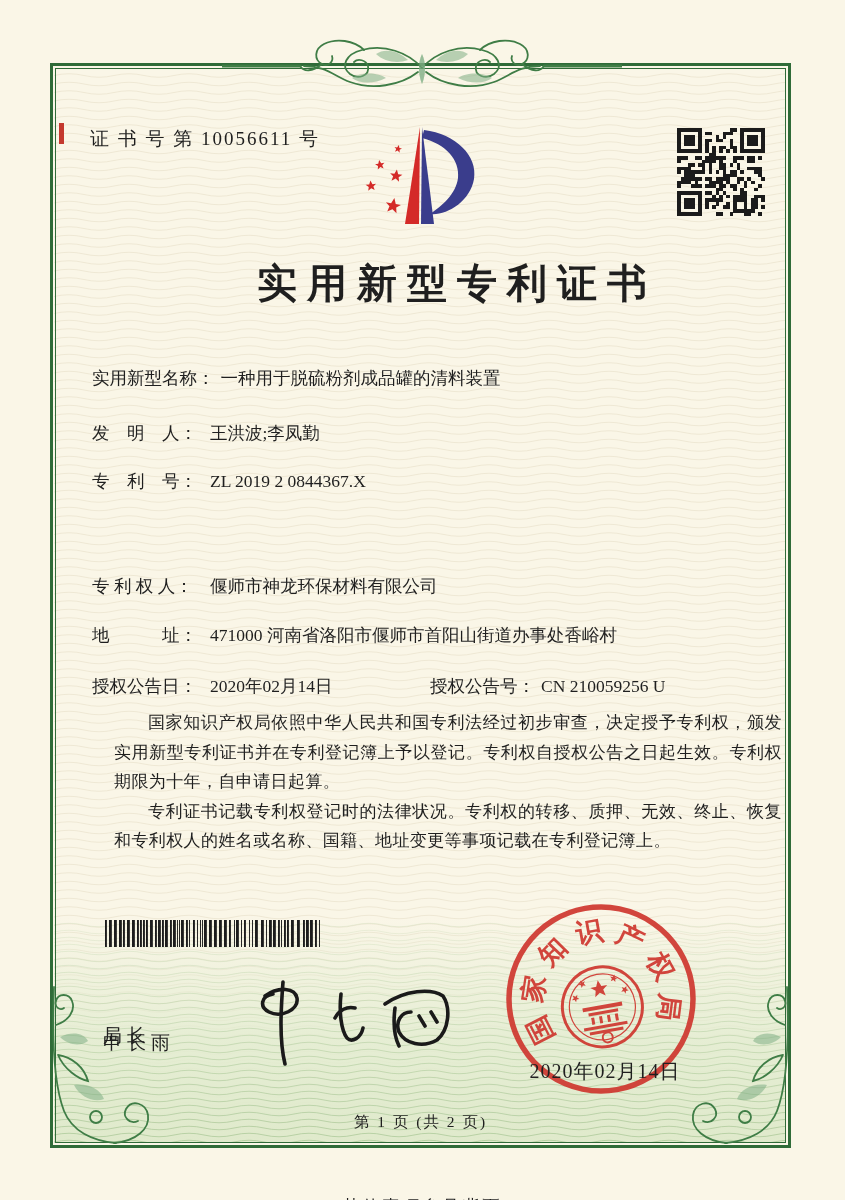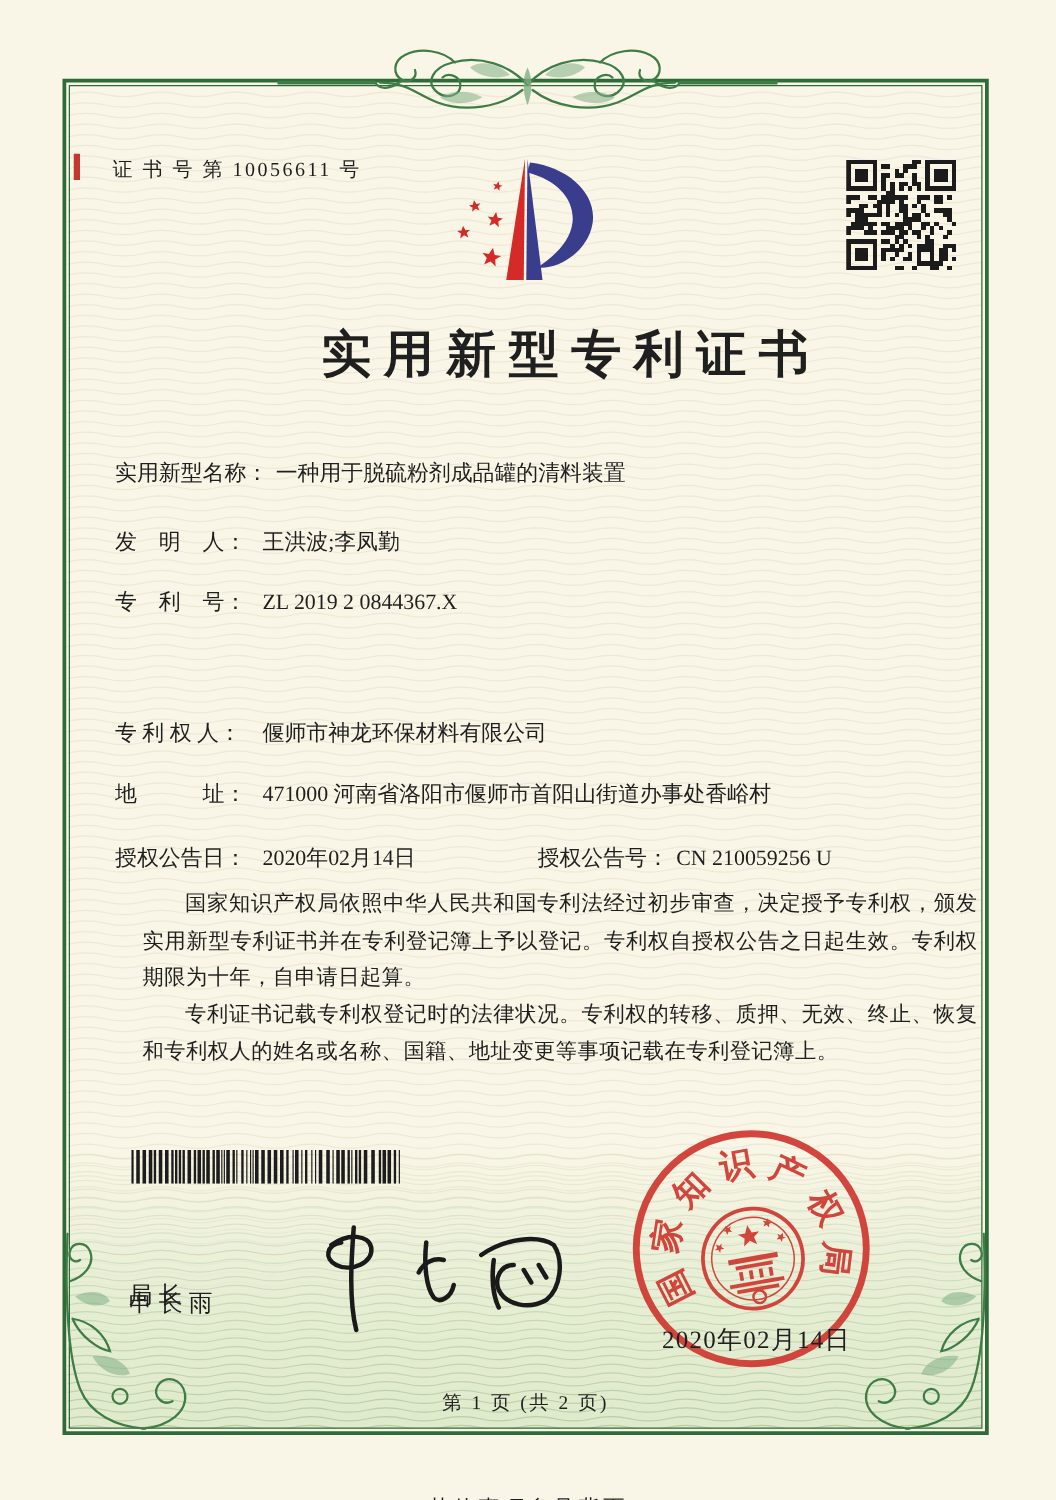--- a/index.html
+++ b/index.html
@@ -27,21 +27,21 @@
   #flo-left{position:absolute;left:44px;top:985px;width:115px;height:160px;z-index:2;}
   #flo-right{position:absolute;left:682px;top:985px;width:115px;height:160px;z-index:2;}
   
   #waves-all{position:absolute;left:54px;top:67px;width:731px;height:1073px;z-index:0;}
   .wave-band{
     position:absolute;left:54px;top:918px;width:731px;height:225px;z-index:1;
     background:linear-gradient(180deg,rgba(228,237,212,0) 0%,rgba(226,236,208,.85) 55%,rgba(222,233,202,.95) 100%);
   }
   .wave-band svg{position:absolute;left:0;top:0;width:100%;height:100%;}
   
-  .cert-no{position:absolute;left:90px;top:126px;font-size:16px;letter-spacing:2px;z-index:5;}
+  .cert-no{position:absolute;left:90px;top:126px;font-size:19px;letter-spacing:2px;z-index:5;}
   .red-mark{position:absolute;left:59px;top:123px;width:5px;height:21px;background:#c4392e;z-index:5;}
   #logo{position:absolute;left:358px;top:124px;width:122px;height:106px;z-index:5;}
   #qr{position:absolute;left:677px;top:128px;width:88px;height:88px;z-index:5;}
   .title{
     position:absolute;left:50px;top:256px;width:804px;text-align:center;
     font-size:40px;font-weight:bold;letter-spacing:10px;text-indent:10px;z-index:5;
   }
   
   .field-row{position:absolute;left:92px;width:670px;font-size:17.5px;z-index:5;white-space:nowrap;}
   .field-label{display:inline-block;min-width:112px;}

